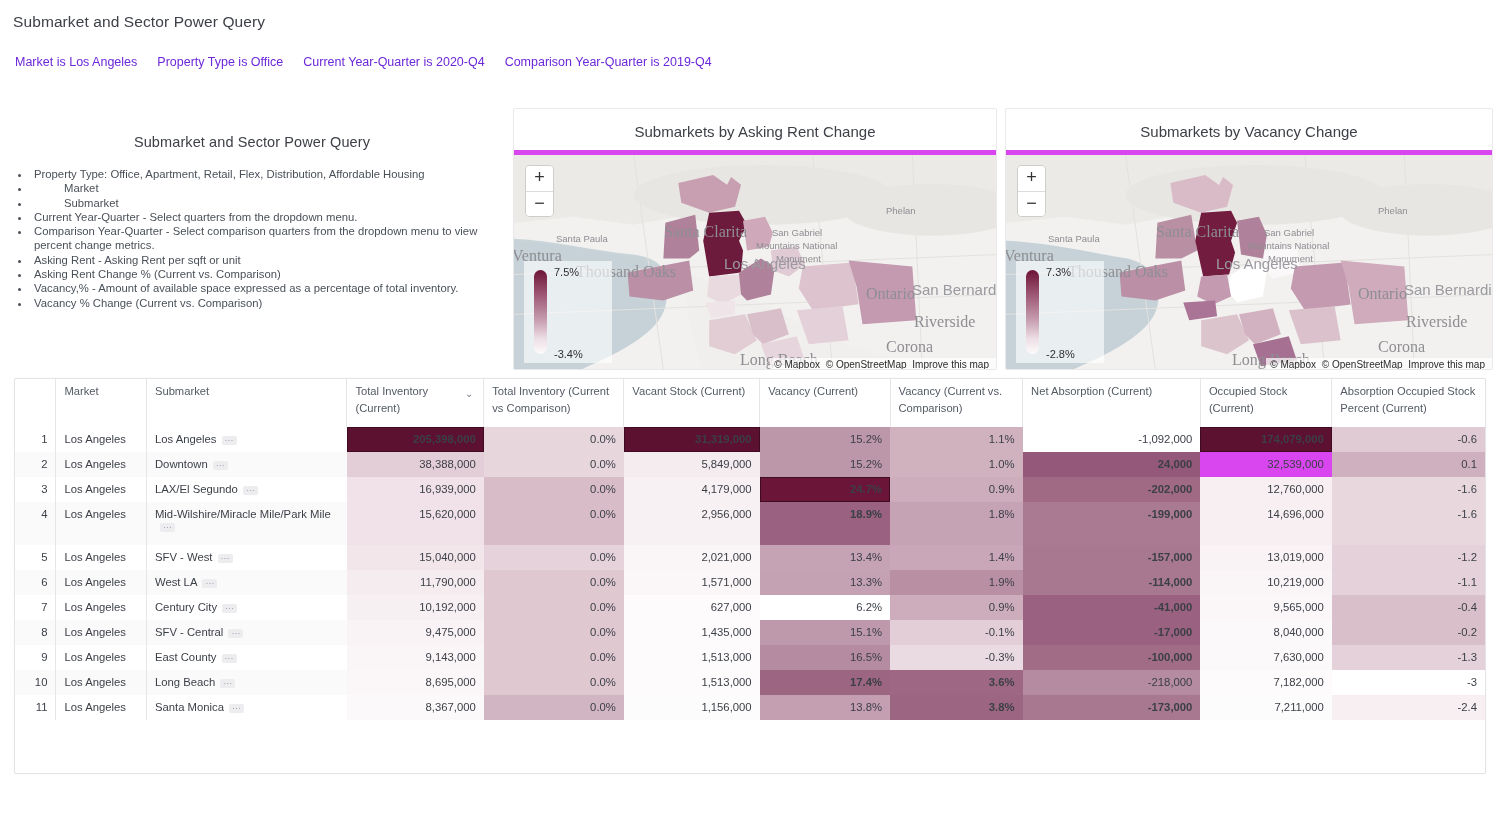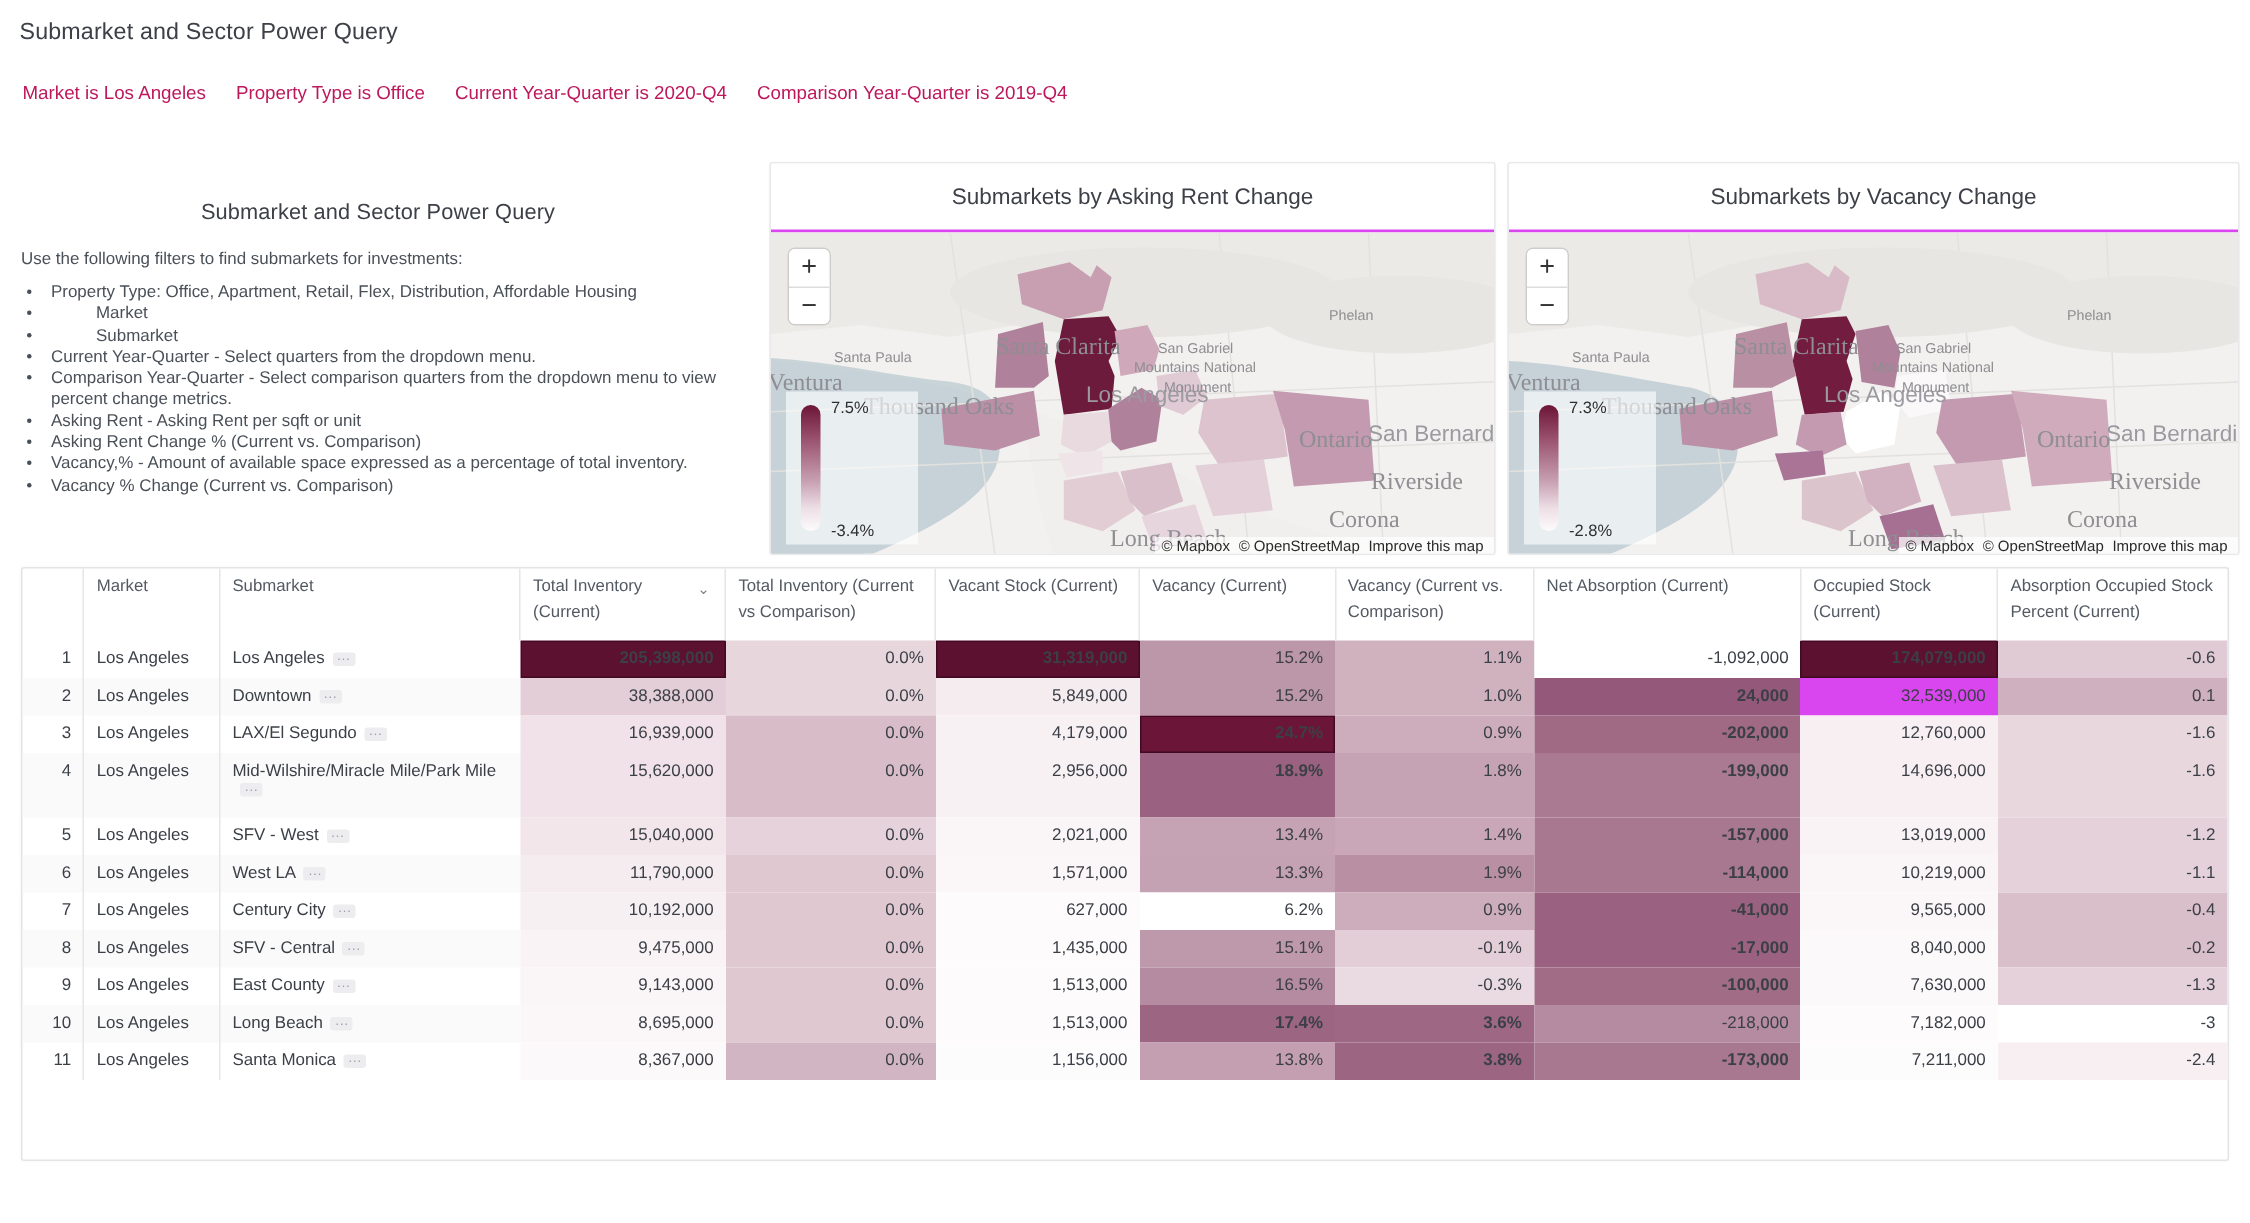--- a/index.html
+++ b/index.html
@@ -16,21 +16,21 @@
   
   .page-title {
     position: absolute; left: 13px; top: 13px;
     font-size: 15.5px; color: #3d4047; letter-spacing: .1px;
   }
   .filter-bar {
     position: absolute; left: 13px; top: 54px;
     display: flex; gap: 16px; align-items: baseline;
   }
   .filter-chip {
-    font-size: 12.5px; color: #be185d; white-space: nowrap;
+    font-size: 12.5px; color: #6d28d9; white-space: nowrap;
     padding: 1px 2px; cursor: pointer;
   }
 
   
   .top-row { position: absolute; left: 0; top: 108px; width: 1500px; height: 262px; }
 
   
   .desc-panel {
     position: absolute; left: 0; top: 0; width: 508px; height: 262px;
     background: #fff; padding: 16px 18px 0 14px;
@@ -52,21 +52,21 @@
   .map-card {
     position: absolute; top: 0; height: 262px; background: #fff;
     border: 1px solid #e9e9ec; border-radius: 2px; overflow: hidden;
     box-shadow: 0 0 1px rgba(0,0,0,.05);
   }
   #map-rent { left: 513px; width: 484px; }
   #map-vac  { left: 1005px; width: 488px; }
   .map-card-title {
     height: 46px; line-height: 46px; text-align: center;
     font-size: 15px; color: #3d4047; background: #fff;
-    border-bottom: 2px solid #d946ef;
+    border-bottom: 5px solid #d946ef;
   }
   .map-canvas {
     position: relative; height: 216px; width: 100%; overflow: hidden;
     background: #efeeec;
   }
   .map-bg { position: absolute; inset: 0; }
   .zoom-ctl {
     position: absolute; left: 12px; top: 11px; width: 27px;
     background: #fff; border-radius: 4px; box-shadow: 0 0 0 1px rgba(0,0,0,.12);
     overflow: hidden; z-index: 6;
@@ -155,21 +155,20 @@
     <div class="filter-chip">Market is Los Angeles</div>
     <div class="filter-chip">Property Type is Office</div>
     <div class="filter-chip">Current Year-Quarter is 2020-Q4</div>
     <div class="filter-chip">Comparison Year-Quarter is 2019-Q4</div>
   </div>
 
   <div class="top-row">
 
     <div class="desc-panel">
       <div class="desc-title">Submarket and Sector Power Query</div>
-      <div class="desc-intro">Use the following filters to find submarkets for investments:</div>
       <ul class="desc-list">
         <li>Property Type: Office, Apartment, Retail, Flex, Distribution, Affordable Housing</li>
         <li class="indented"><span>Market</span></li>
         <li class="indented"><span>Submarket</span></li>
         <li>Current Year-Quarter - Select quarters from the dropdown menu.</li>
         <li>Comparison Year-Quarter - Select comparison quarters from the dropdown menu to view percent change metrics.</li>
         <li>Asking Rent - Asking Rent per sqft or unit</li>
         <li>Asking Rent Change % (Current vs. Comparison)</li>
         <li>Vacancy,% - Amount of available space expressed as a percentage of total inventory.</li>
         <li>Vacancy % Change (Current vs. Comparison)</li>

